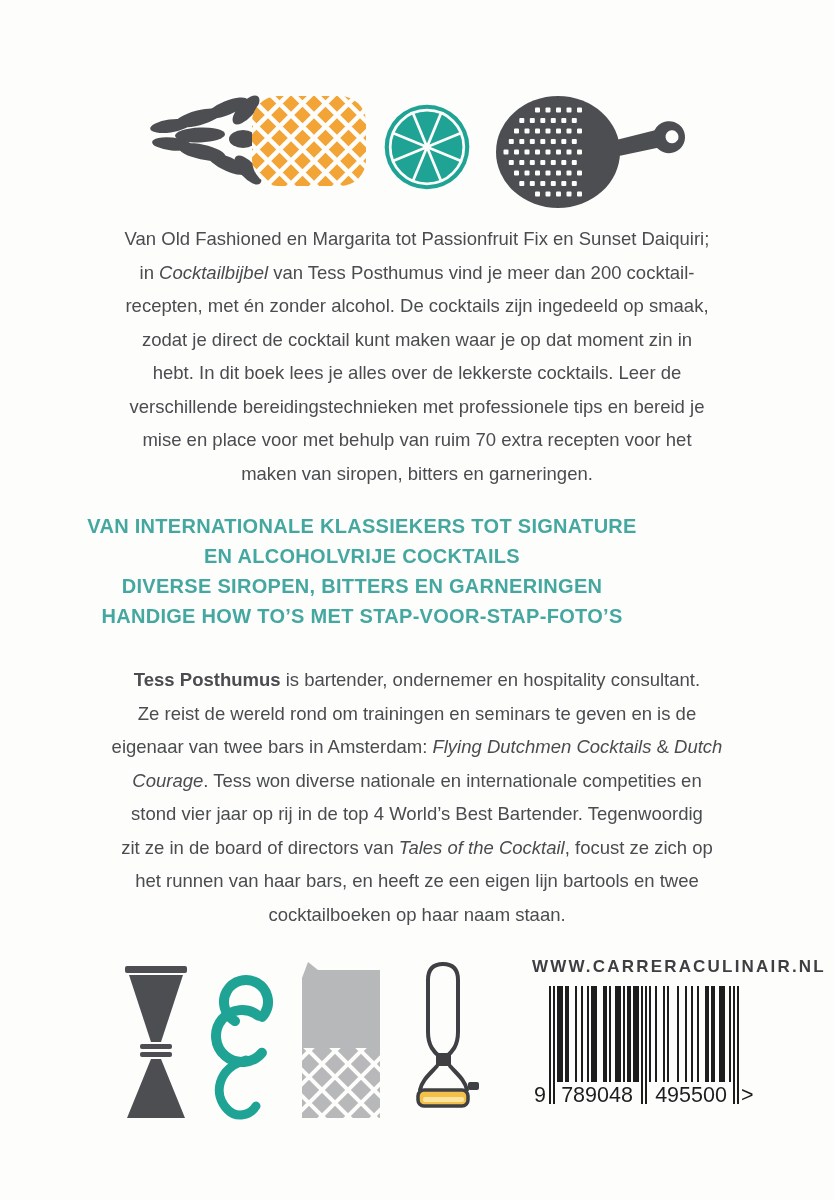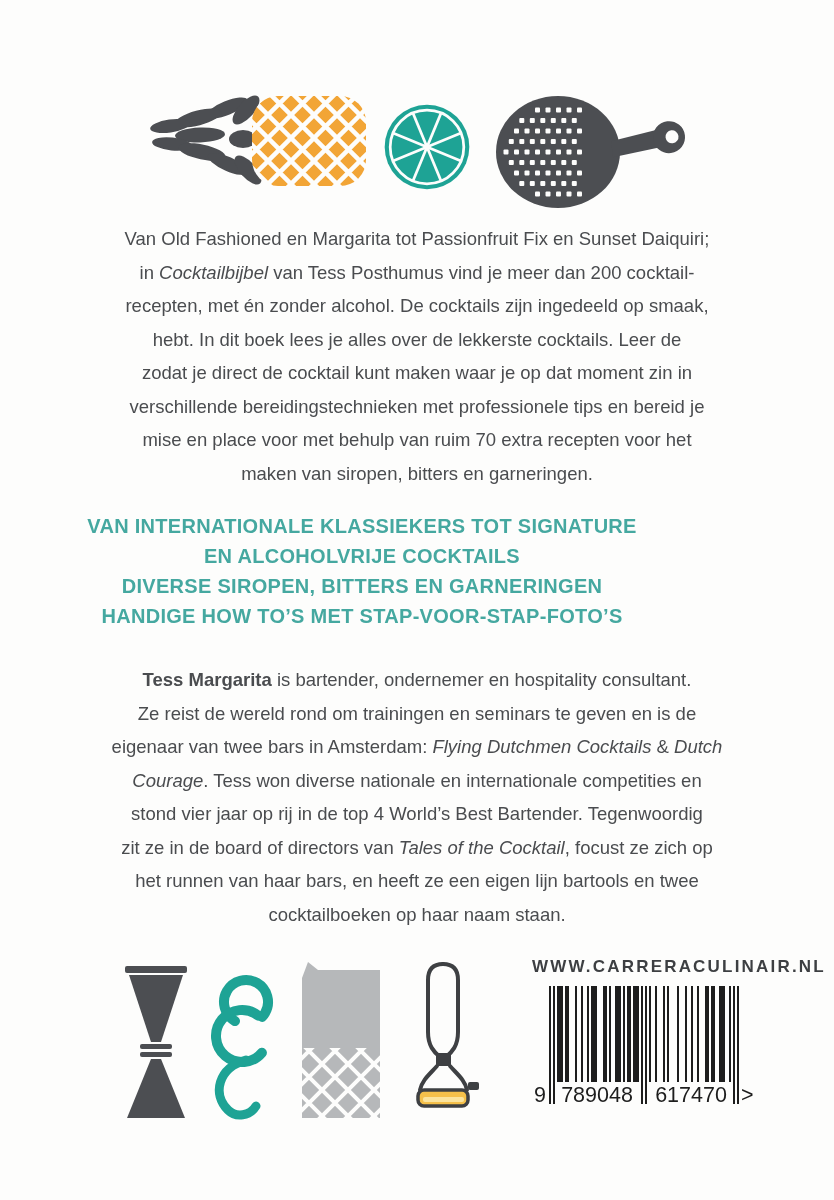--- a/index.html
+++ b/index.html
@@ -165,36 +165,36 @@
         <circle cx="178" cy="51" r="16" fill="var(--dark)"></circle>
         <circle cx="181" cy="51" r="6.5" fill="#fdfdfc"></circle>
       </g>
     </svg>
   </div>
 
   <div class="abs intro">
       <div class="tline"><span>Van Old Fashioned en Margarita tot Passionfruit Fix en Sunset Daiquiri;</span></div>
       <div class="tline"><span>in </span><span class="it">Cocktailbijbel</span><span> van Tess Posthumus vind je meer dan 200 cocktail-</span></div>
       <div class="tline"><span>recepten, met én zonder alcohol. De cocktails zijn ingedeeld op smaak,</span></div>
+      <div class="tline"><span>zodat je direct de cocktail kunt maken waar je op dat moment zin in</span></div>
       <div class="tline"><span>hebt. In dit boek lees je alles over de lekkerste cocktails. Leer de</span></div>
-      <div class="tline"><span>zodat je direct de cocktail kunt maken waar je op dat moment zin in</span></div>
       <div class="tline"><span>verschillende bereidingstechnieken met professionele tips en bereid je</span></div>
       <div class="tline"><span>mise en place voor met behulp van ruim 70 extra recepten voor het</span></div>
       <div class="tline"><span>maken van siropen, bitters en garneringen.</span></div>
     </div>
 
   <div class="abs highlights">
       <div>VAN INTERNATIONALE KLASSIEKERS TOT SIGNATURE</div>
       <div>EN ALCOHOLVRIJE COCKTAILS</div>
       <div>DIVERSE SIROPEN, BITTERS EN GARNERINGEN</div>
       <div>HANDIGE HOW TO’S MET STAP-VOOR-STAP-FOTO’S</div>
     </div>
 
   <div class="abs bio">
-      <div class="tline"><span class="bd">Tess Margarita</span><span> is bartender, ondernemer en hospitality consultant.</span></div>
+      <div class="tline"><span class="bd">Tess Posthumus</span><span> is bartender, ondernemer en hospitality consultant.</span></div>
       <div class="tline"><span>Ze reist de wereld rond om trainingen en seminars te geven en is de</span></div>
       <div class="tline"><span>eigenaar van twee bars in Amsterdam: </span><span class="it">Flying Dutchmen Cocktails</span><span> &amp; </span><span class="it">Dutch</span></div>
       <div class="tline"><span class="it">Courage</span><span>. Tess won diverse nationale en internationale competities en</span></div>
       <div class="tline"><span>stond vier jaar op rij in de top 4 World’s Best Bartender. Tegenwoordig</span></div>
       <div class="tline"><span>zit ze in de board of directors van </span><span class="it">Tales of the Cocktail</span><span>, focust ze zich op</span></div>
       <div class="tline"><span>het runnen van haar bars, en heeft ze een eigen lijn bartools en twee</span></div>
       <div class="tline"><span>cocktailboeken op haar naam staan.</span></div>
     </div>
 
   <div class="abs" style="left:123px;top:958px;width:66px;height:168px;">
@@ -292,17 +292,17 @@
         <div class="bar" style="left: 164px; width: 2px; height: 100px;"></div>
         <div class="bar" style="left: 170px; width: 2px; height: 100px;"></div>
         <div class="bar" style="left: 172px; width: 2px; height: 100px;"></div>
         <div class="bar" style="left: 174px; width: 2px; height: 100px;"></div>
         <div class="bar" style="left: 180px; width: 2px; height: 100px;"></div>
         <div class="bar" style="left: 184px; width: 2px; height: 118px;"></div>
         <div class="bar" style="left: 188px; width: 2px; height: 118px;"></div>
       </div>
     <span class="bc-num bc-first">9</span>
     <span class="bc-num bc-g1">789048</span>
-    <span class="bc-num bc-g2">617470</span>
+    <span class="bc-num bc-g2">495500</span>
     <span class="bc-num bc-arrow">&gt;</span>
   </div>
 
 </div>
 
 </body></html>

